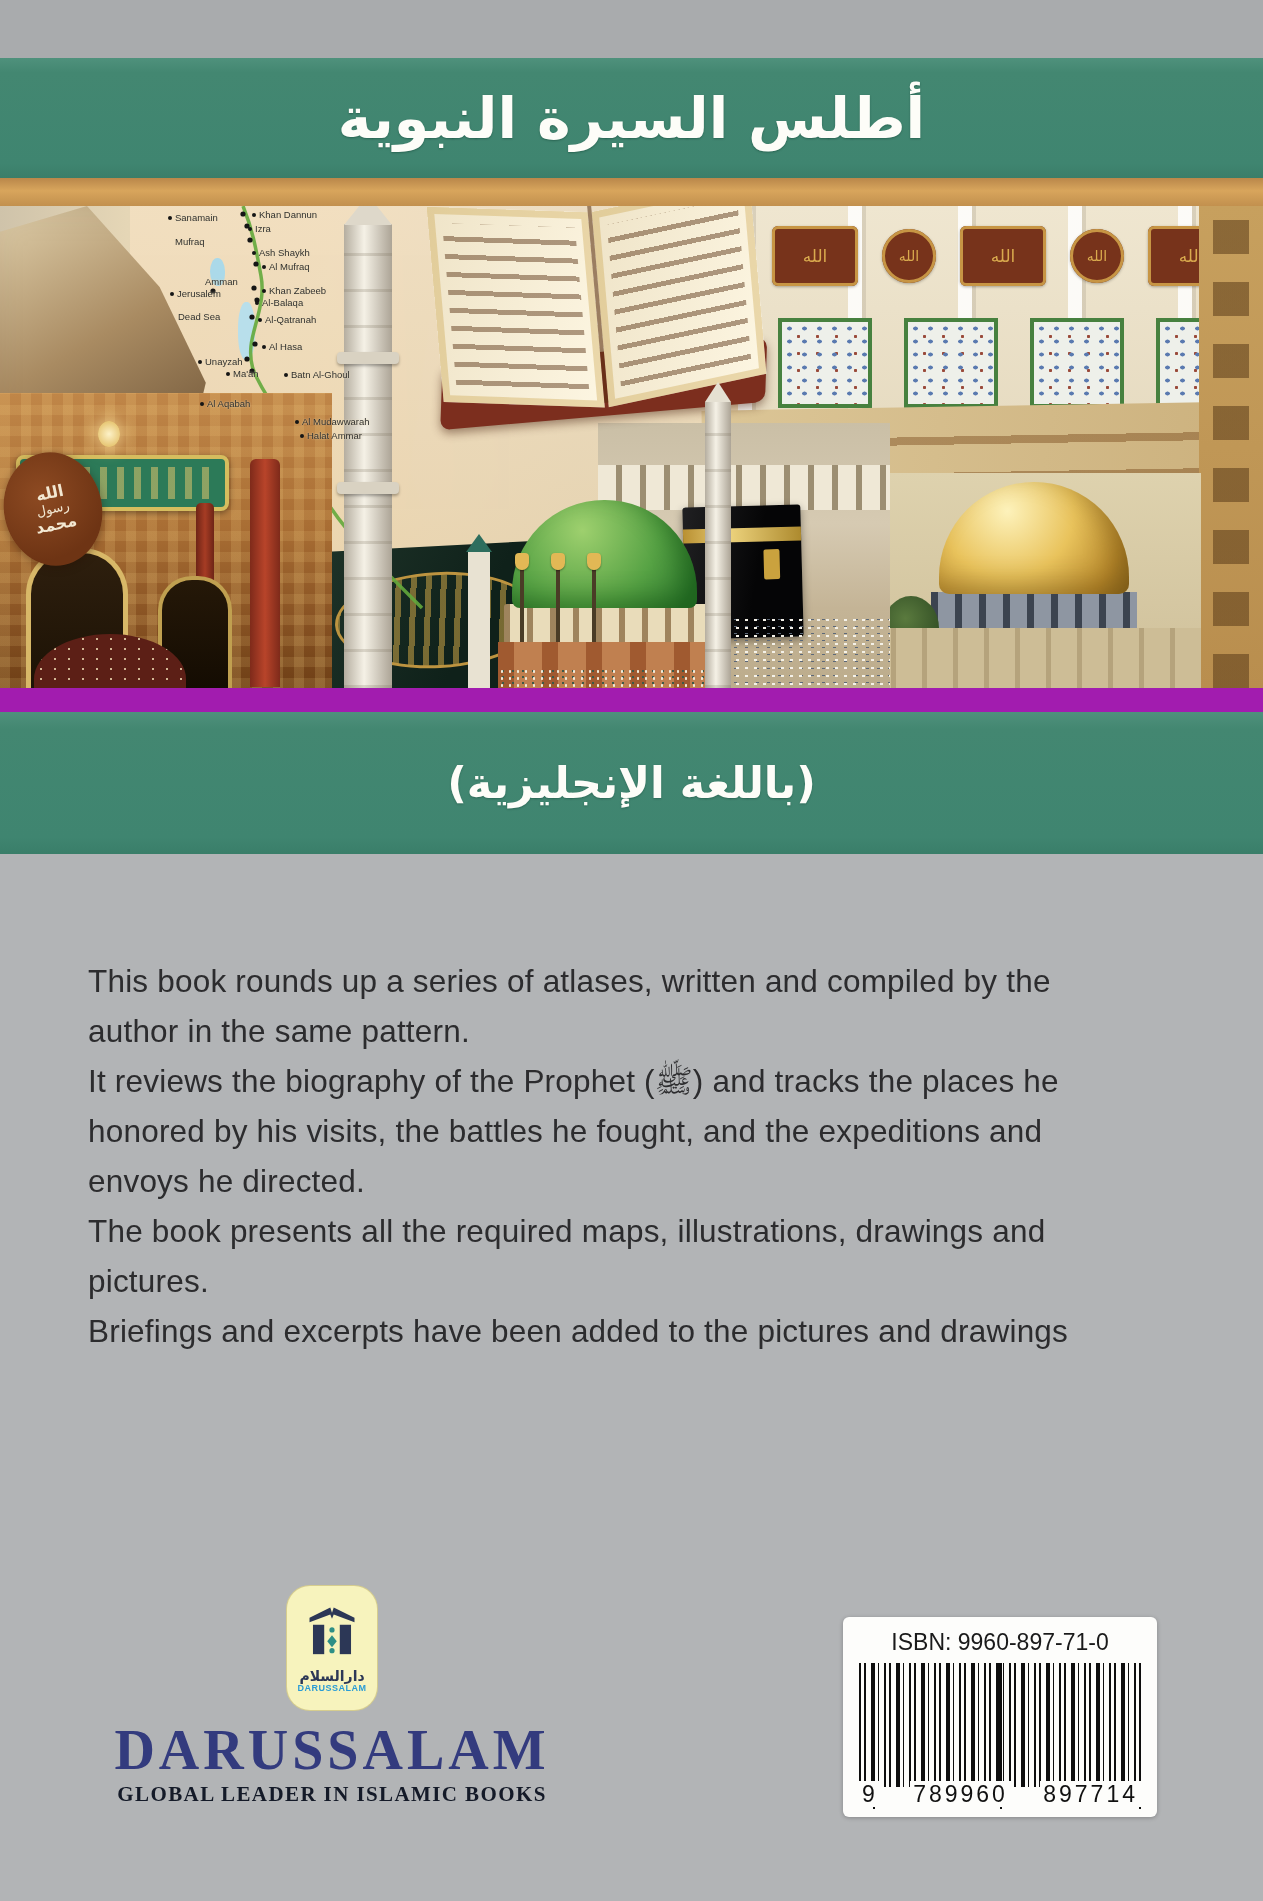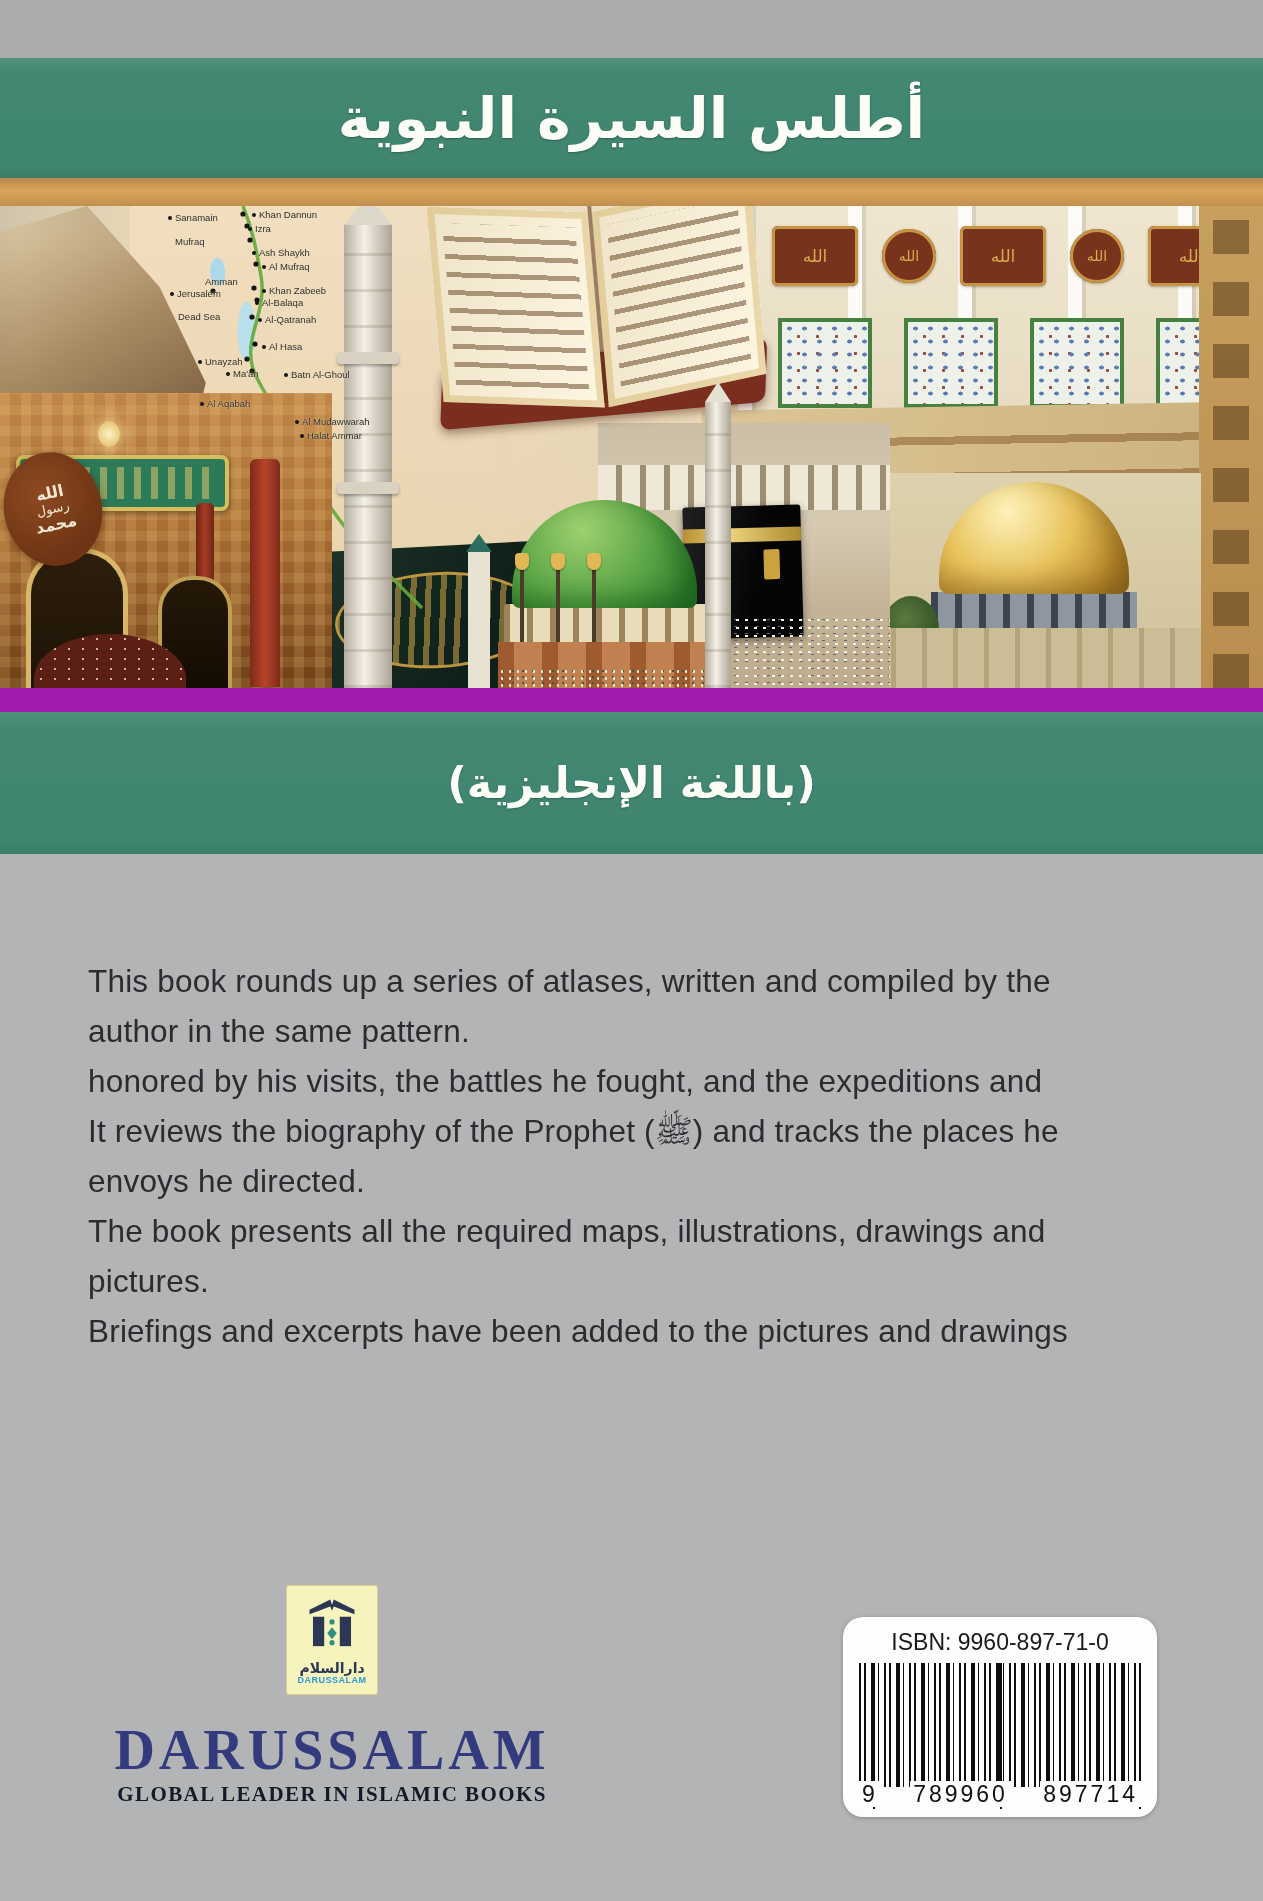--- a/index.html
+++ b/index.html
@@ -160,31 +160,31 @@
       font-family:"DejaVu Sans",sans-serif;line-height:1.12;box-shadow:0 2px 8px rgba(40,15,0,.4);}
   .seal-l1{font-size:16px;font-weight:bold;}
   .seal-l2{font-size:13px;}
   .seal-l3{font-size:16px;font-weight:bold;}
 
   
   .gray-body{position:absolute;left:0;top:854px;width:100%;height:1047px;background:#b2b4b6;}
   .desc{position:absolute;left:88px;top:102px;width:1102px;
       font-size:31.5px;line-height:50px;color:#2c2c2e;letter-spacing:.2px;}
 
-  .logo-box{position:absolute;left:287px;top:732px;width:90px;height:108px;border-radius:2px;background:#f7f3bd;
+  .logo-box{position:absolute;left:287px;top:732px;width:90px;height:124px;border-radius:23px;background:#f7f3bd;
       box-shadow:0 0 0 1px #d6cd8e;display:flex;flex-direction:column;align-items:center;justify-content:center;gap:1px;}
   .logo-ar{font-family:"DejaVu Sans",sans-serif;font-size:14px;font-weight:bold;color:#2c3756;direction:rtl;line-height:1;}
   .logo-cap{font-size:9px;font-weight:bold;letter-spacing:.5px;color:#2a9cd6;line-height:1;}
   .pub-block{position:absolute;left:108px;top:868px;width:448px;text-align:center;}
   .pub-name{font-family:"Liberation Serif",serif;font-weight:700;font-size:56px;line-height:56px;
       letter-spacing:4px;color:#333b7e;}
   .pub-tag{font-family:"Liberation Serif",serif;font-weight:700;font-size:21px;letter-spacing:1.4px;
       color:#141a28;margin-top:4px;}
 
-  .barcode-box{position:absolute;left:843px;top:763px;width:314px;height:200px;background:#fdfdfb;border-radius:20px;
+  .barcode-box{position:absolute;left:843px;top:763px;width:314px;height:200px;background:#fdfdfb;border-radius:6px;
       box-shadow:0 1px 4px rgba(0,0,0,.25);}
   .isbn-line{position:absolute;top:12px;left:0;width:100%;text-align:center;font-size:23px;color:#1a1a1a;}
   .bars-wrap{position:absolute;left:16px;right:16px;top:46px;height:124px;}
   .bars{position:absolute;inset:0;background:repeating-linear-gradient(90deg,
       #0e0e0e 0 2px,#fdfdfb 2px 5px,#0e0e0e 5px 7px,#fdfdfb 7px 12px,#0e0e0e 12px 16px,
       #fdfdfb 16px 19px,#0e0e0e 19px 20px,#fdfdfb 20px 25px);}
   .guard{position:absolute;top:0;width:2px;height:146px;background:#0e0e0e;}
   .guard.gl{left:14px;} .guard.gm{left:50%;} .guard.gr{right:0;}
   .bar-digits{position:absolute;left:0px;right:0px;top:118px;display:flex;justify-content:space-between;
       font-size:23px;letter-spacing:3px;color:#111;}
@@ -345,22 +345,22 @@
 
   <div class="band band-mid">
     <span class="arabic subtitle-ar">(باللغة الإنجليزية)</span>
   </div>
 
   <div class="gray-body gray-tex">
 
     <div class="desc">
       <div>This book rounds up a series of atlases, written and compiled by the</div>
       <div>author in the same pattern.</div>
+      <div>It reviews the biography of the Prophet (ﷺ) and tracks the places he</div>
       <div>honored by his visits, the battles he fought, and the expeditions and</div>
-      <div>It reviews the biography of the Prophet (ﷺ) and tracks the places he</div>
       <div>envoys he directed.</div>
       <div>The book presents all the required maps, illustrations, drawings and</div>
       <div>pictures.</div>
       <div>Briefings and excerpts have been added to the pictures and drawings</div>
     </div>
 
     <div class="logo-box">
       <svg viewBox="0 0 64 74" width="58" height="64">
         <path d="M6 16 L30 4 L32 10 L34 4 L58 16 L58 21 L34 12 L32 17 L30 12 L6 21 Z" fill="#2c3756"></path>
         <rect x="10" y="24" width="13" height="34" fill="#2c3756"></rect>

